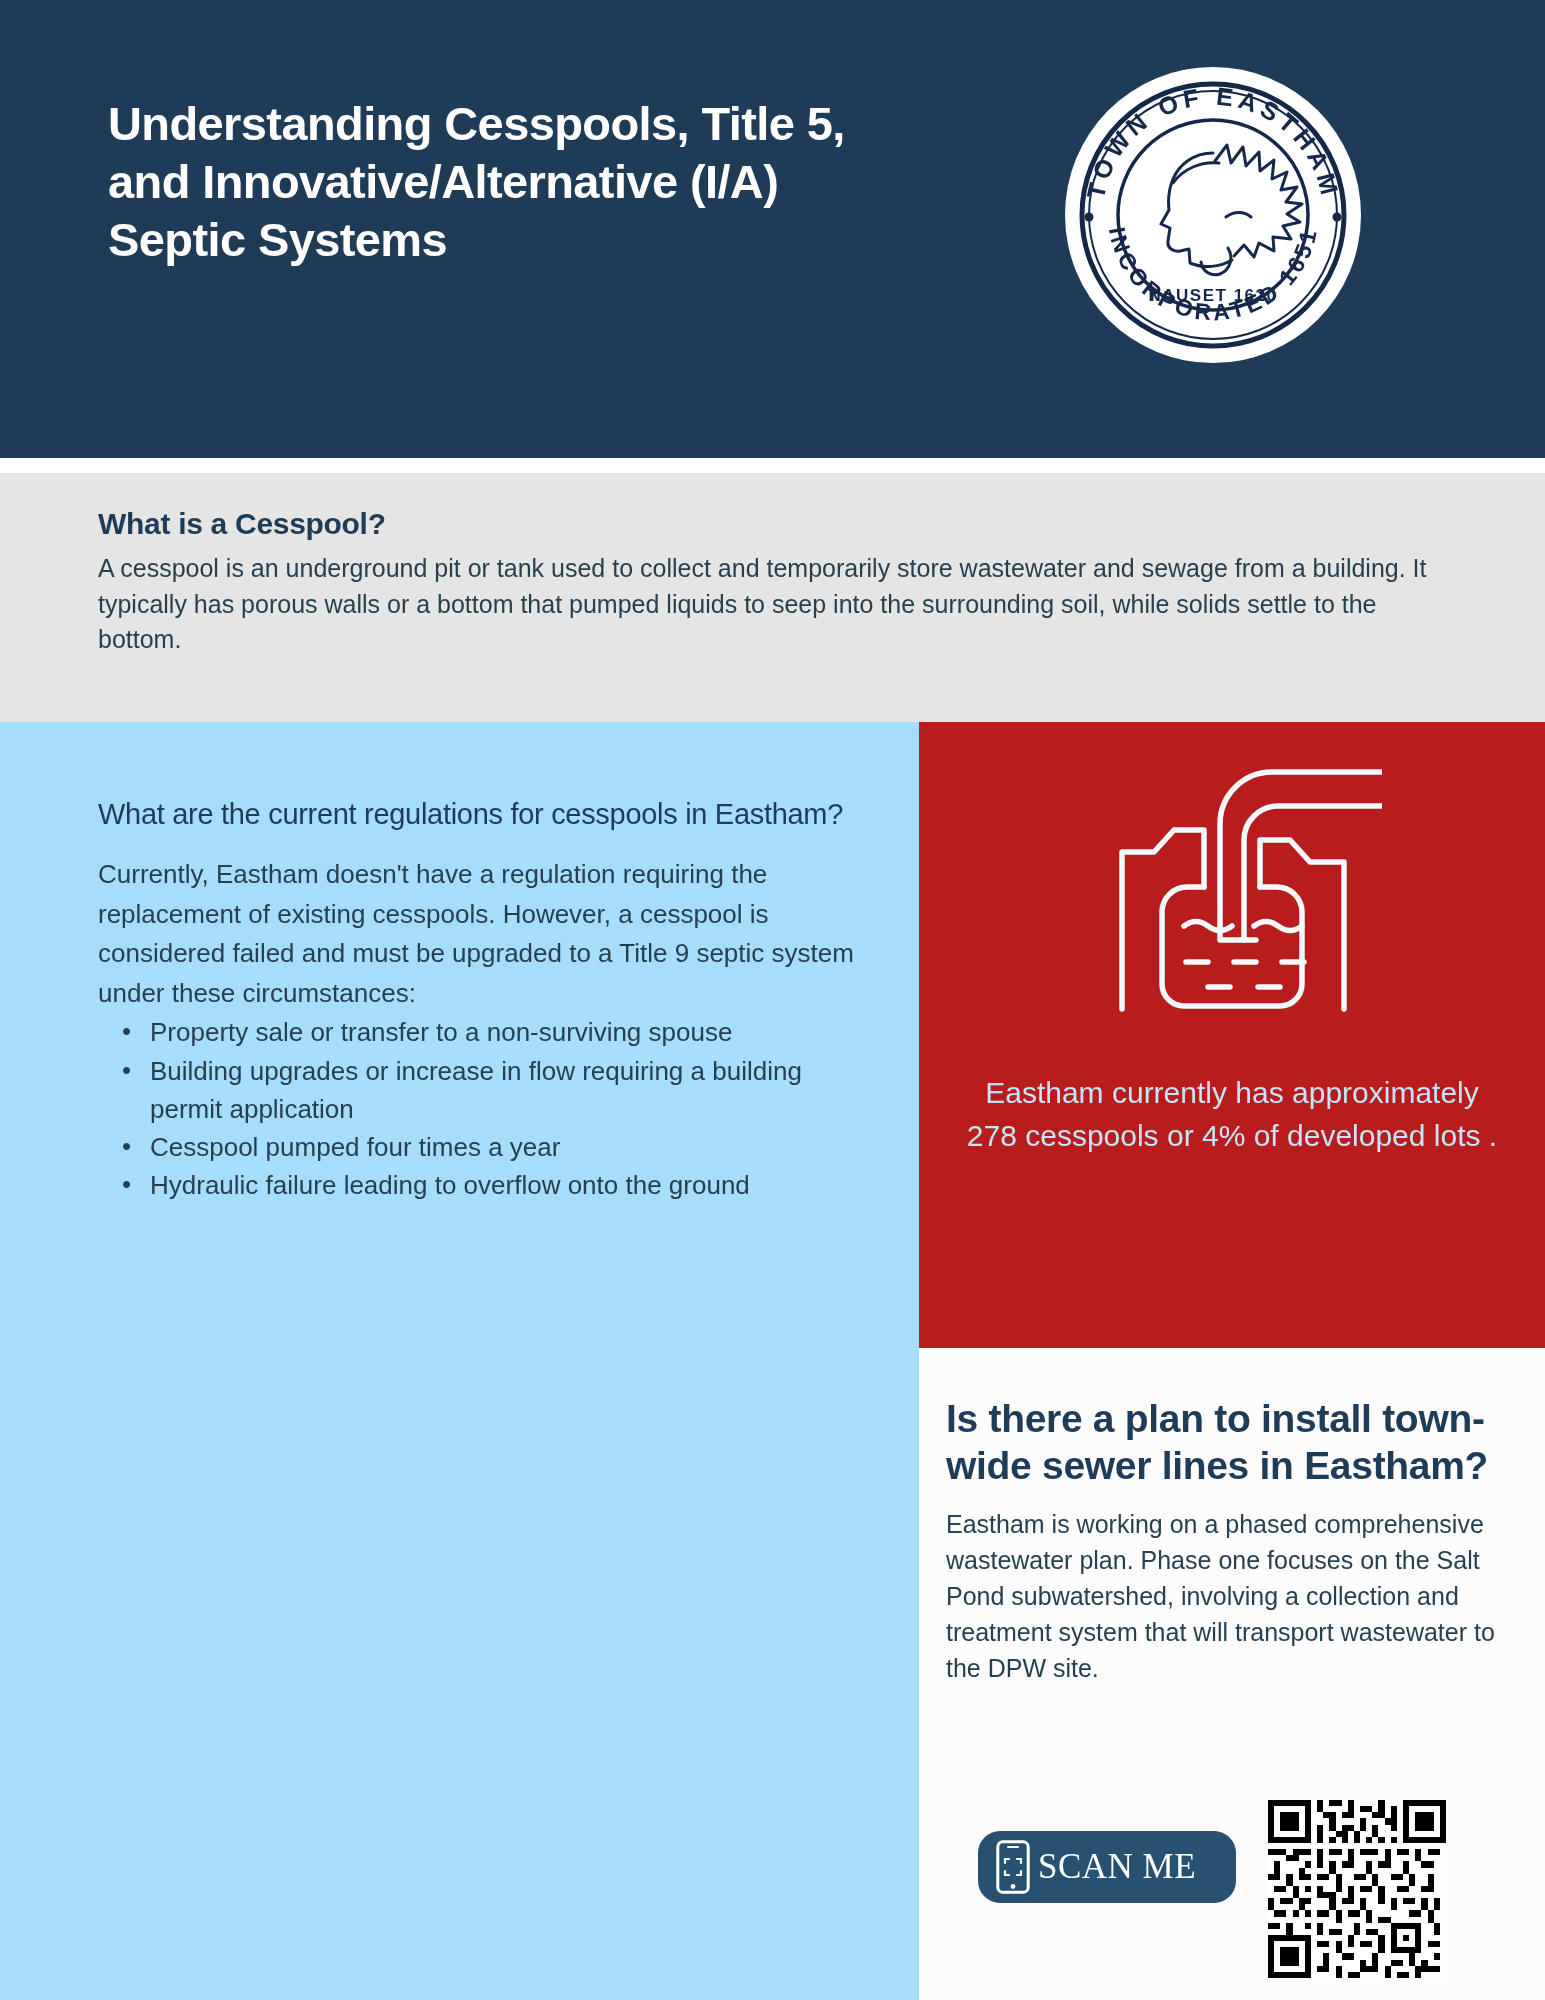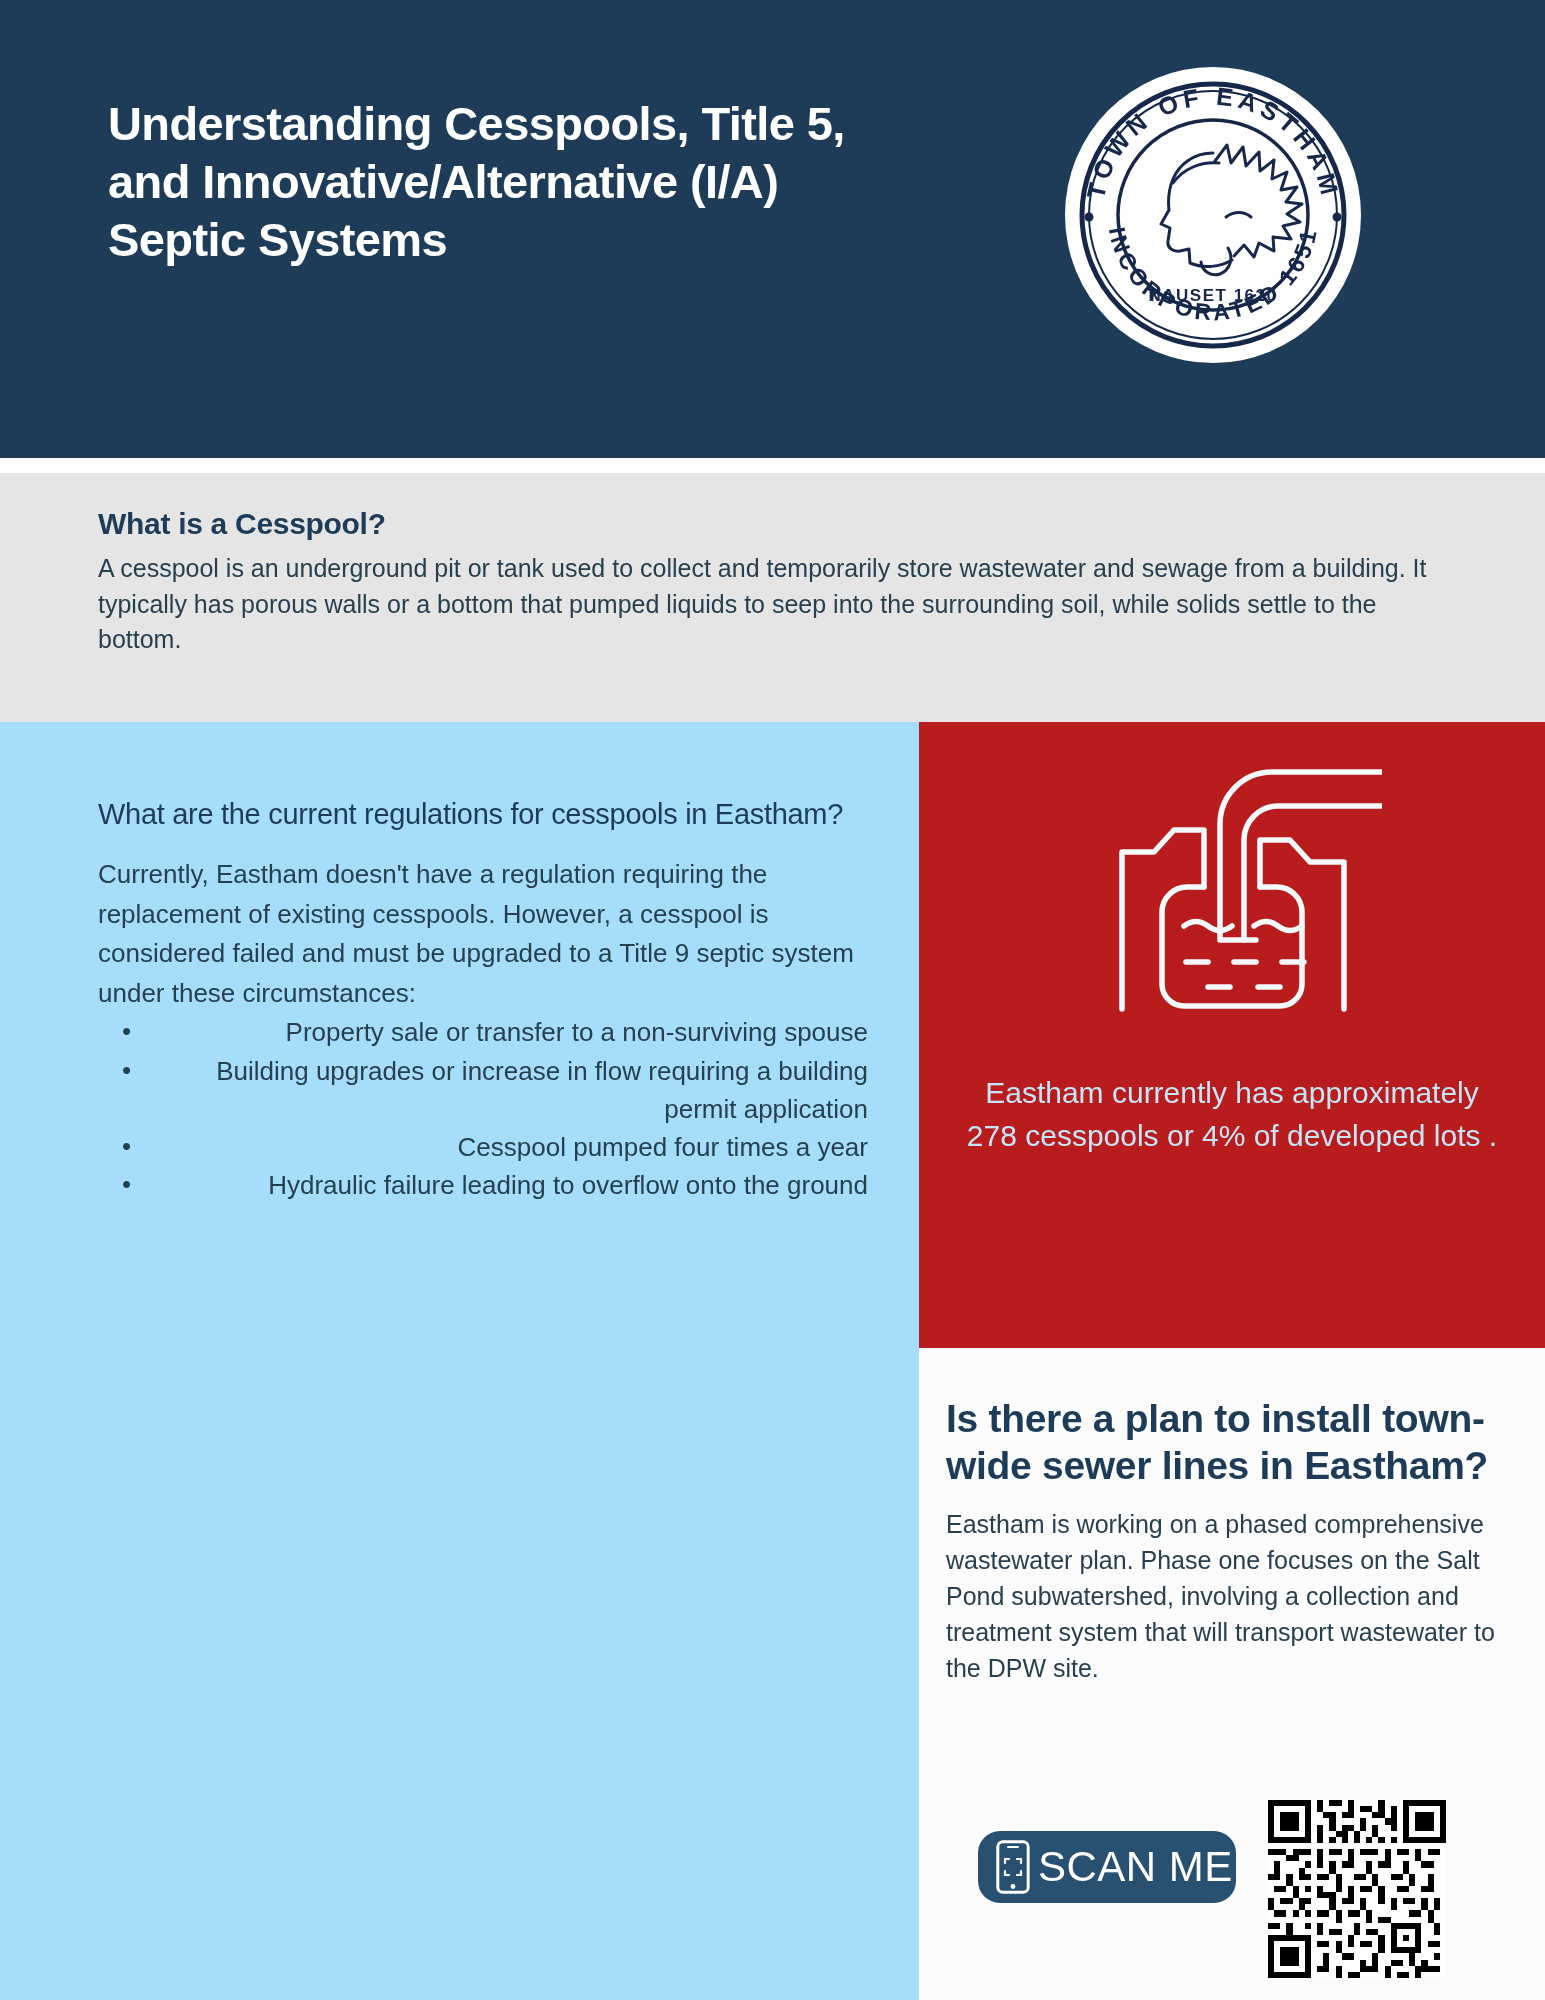--- a/index.html
+++ b/index.html
@@ -101,21 +101,20 @@
     margin: 0;
     font-size: 26px;
     line-height: 1.52;
     color: #27404f;
     font-weight: 300;
   }
   .lb-block ul {
     margin: 0;
     padding-left: 52px;
     list-style: none;
-    text-align: right;
   }
   .lb-block ul li {
     position: relative;
     font-size: 26px;
     line-height: 1.47;
     color: #27404f;
     font-weight: 300;
     margin: 0;
   }
   .lb-block ul li::before {
@@ -202,24 +201,25 @@
     padding-left: 18px;
     box-sizing: border-box;
   }
   .phone-glyph {
     width: 34px;
     height: 54px;
     flex: 0 0 auto;
   }
   .scan-label {
     color: #ffffff;
-    font-size: 42px;
+    font-size: 35px;
     font-weight: 400;
     letter-spacing: 0.5px;
     margin-left: 8px;
+    font-family: Liberation Serif, serif;
   }
 
   
   .qr-box {
     position: absolute;
     left: 1268px;
     top: 1800px;
     width: 178px;
     height: 178px;
     background: #ffffff;

